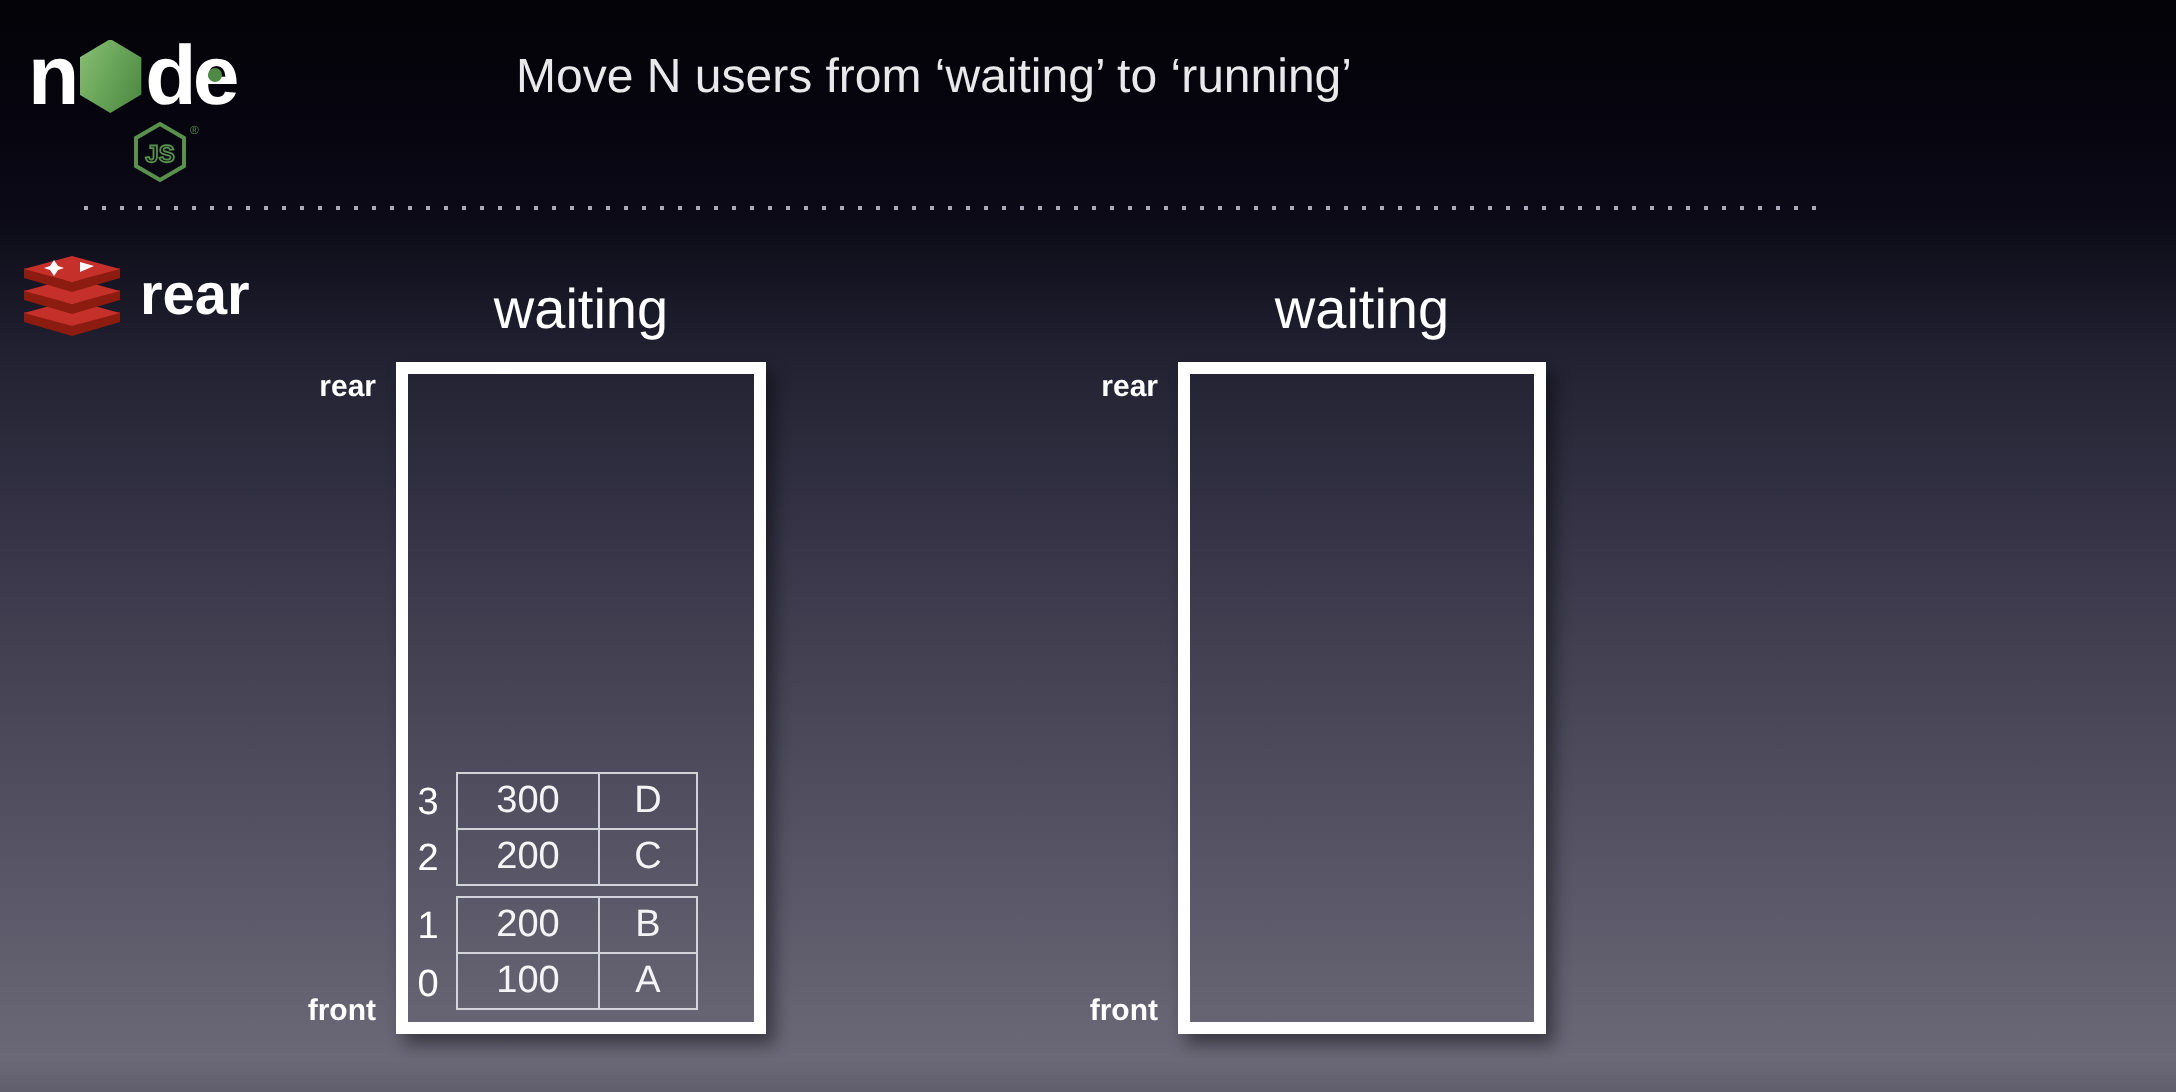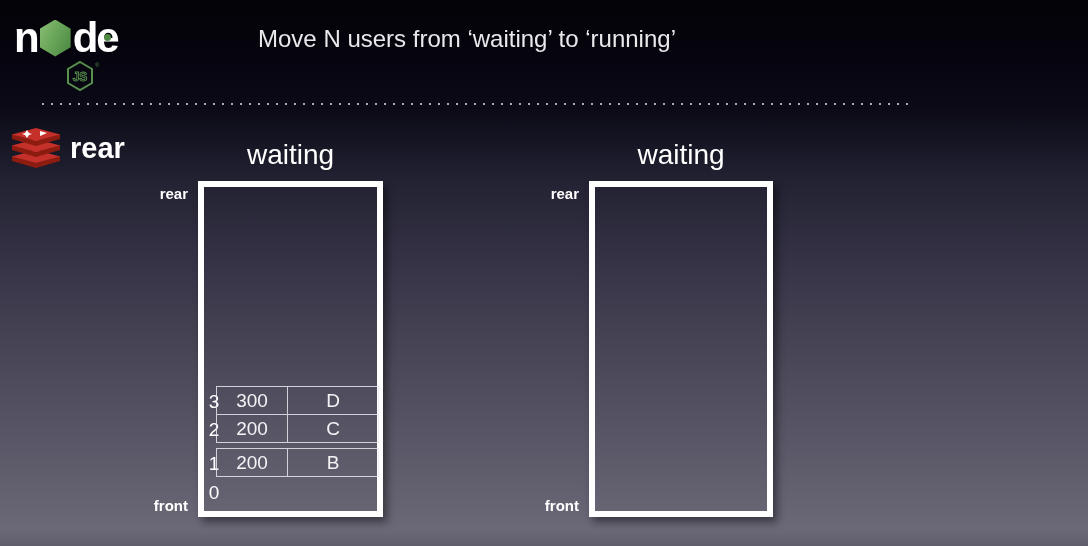--- a/index.html
+++ b/index.html
@@ -43,21 +43,21 @@
   .queue-title.waiting{left:198px;width:185px;}
   .queue-title.running{left:589px;width:184px;}
   .queue-box{position:absolute;top:181px;height:324px;border:6px solid #ffffff;
     box-shadow:4px 5px 8px rgba(0,0,0,0.45);background:transparent;}
   .queue-box.waiting{left:198px;width:173px;}
   .queue-box.running{left:589px;width:172px;}
   .endcap{position:absolute;color:#ffffff;font-size:15px;font-weight:bold;width:40px;text-align:right;}
   .rear-w{left:148px;top:185px;}  .front-w{left:148px;top:497px;}
   .rear-r{left:539px;top:185px;}  .front-r{left:539px;top:497px;}
   
-  .qgroup{position:absolute;left:216px;width:163px;border:1px solid rgba(233,233,240,0.85);
+  .qgroup{position:absolute;left:228px;width:121px;border:1px solid rgba(233,233,240,0.85);
     box-sizing:border-box;}
   .qgroup.g1{top:386px;}
   .qgroup.g2{top:448px;}
   .qrow{display:flex;height:27px;}
   .qrow + .qrow{border-top:1px solid rgba(233,233,240,0.85);}
   .cell{display:flex;align-items:center;justify-content:center;
     color:#f4f4f6;font-size:19px;}
   .cell.score{width:71px;border-right:1px solid rgba(233,233,240,0.85);box-sizing:border-box;}
   .cell.member{flex:1;}
   .qindex{position:absolute;left:203px;width:22px;height:26px;text-align:center;
@@ -129,20 +129,24 @@
       <div class="cell score">200</div>
       <div class="cell member">C</div>
     </div>
   </div>
 
   <div class="qgroup g2">
     <div class="qrow">
       <div class="cell score">200</div>
       <div class="cell member">B</div>
     </div>
+    <div class="qrow">
+      <div class="cell score">100</div>
+      <div class="cell member">A</div>
+    </div>
   </div>
 
   <div class="queue-title running">waiting</div>
   <div class="endcap rear-r">rear</div>
   <div class="endcap front-r">front</div>
   <div class="queue-box running"></div>
 
 </div>
 
 </body></html>

